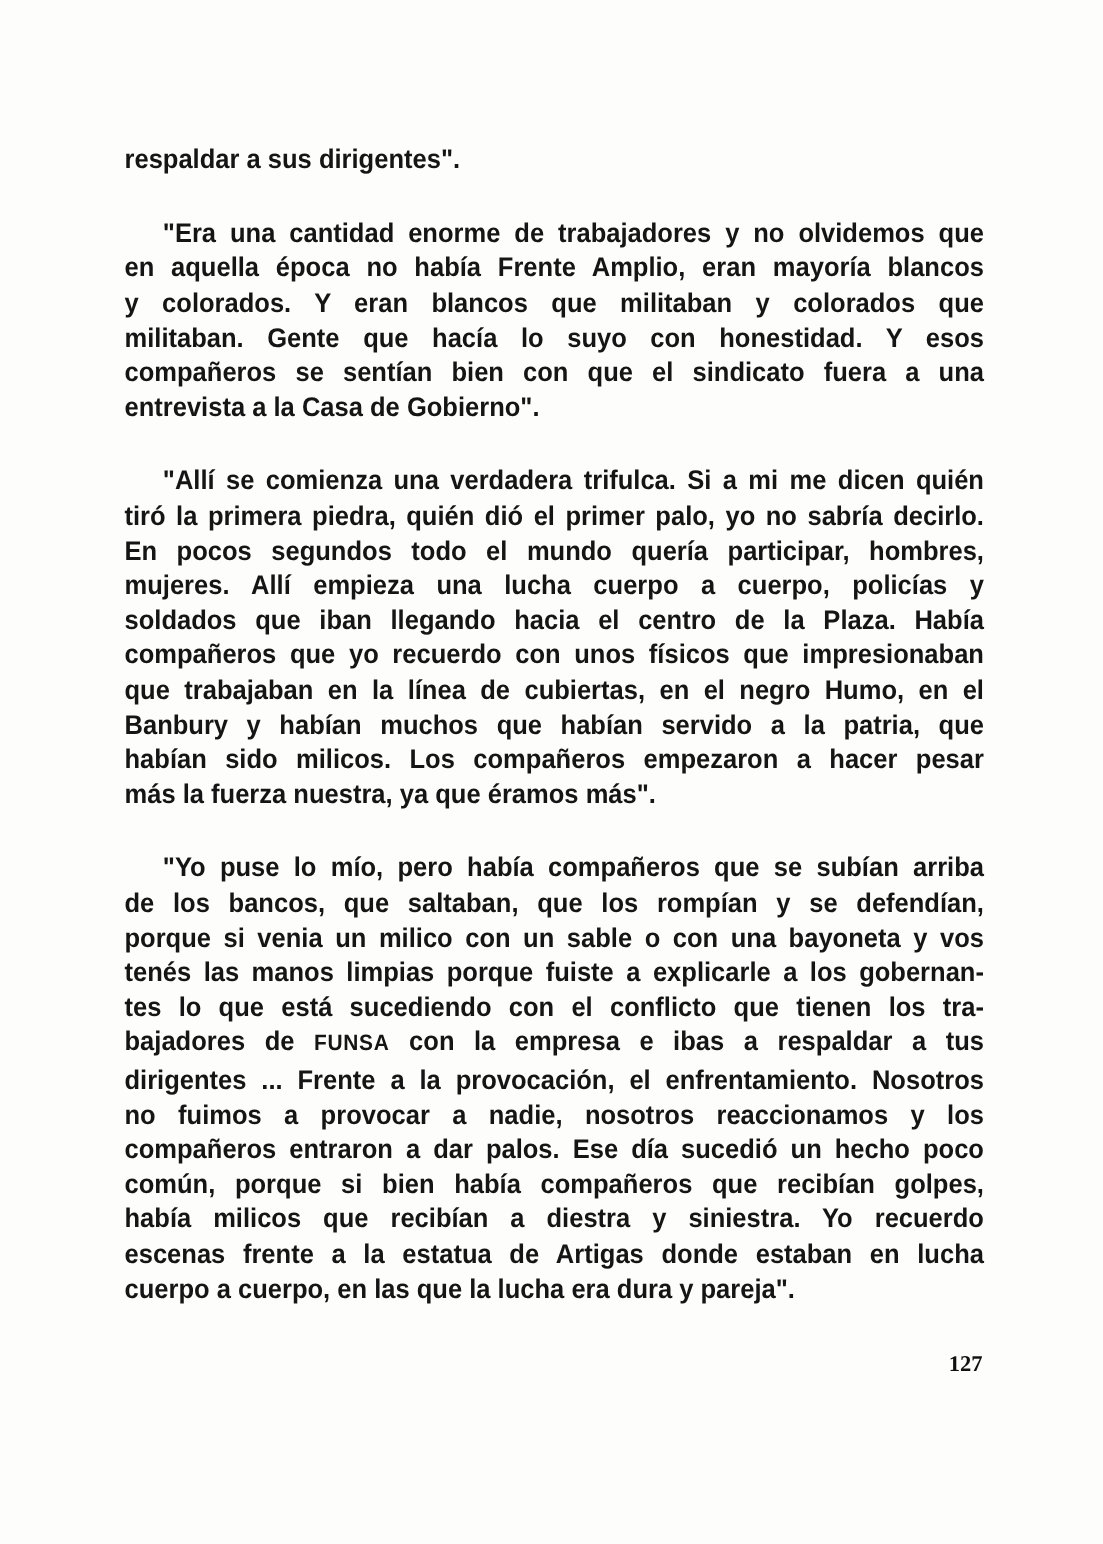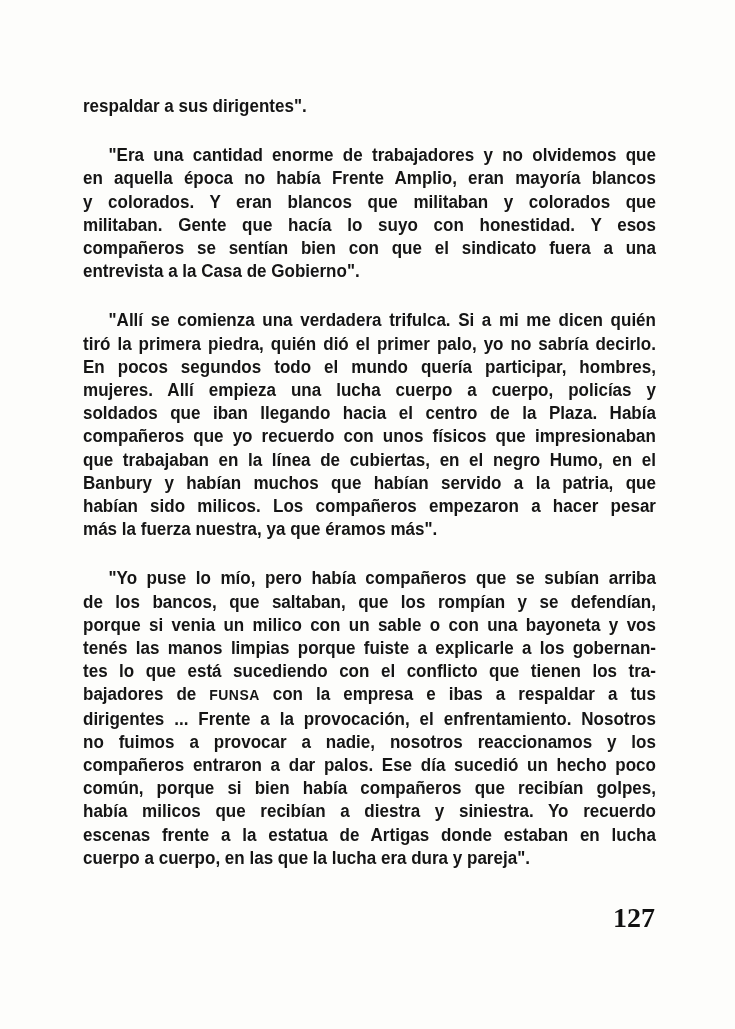--- a/index.html
+++ b/index.html
@@ -46,21 +46,21 @@
   }
   .smallcaps {
     font-size: 0.82em;
     letter-spacing: 0.5px;
   }
   .page-number {
     position: absolute;
     top: 902px;
     right: 80px;
     font-family: "Liberation Serif", "DejaVu Serif", serif;
-    font-size: 28px;
+    font-size: 15px;
     font-weight: bold;
     color: #111;
   }
 </style>
 </head>
 <body>
 
 <div class="page">
   <div class="text-block">
       <div class="paragraph">

